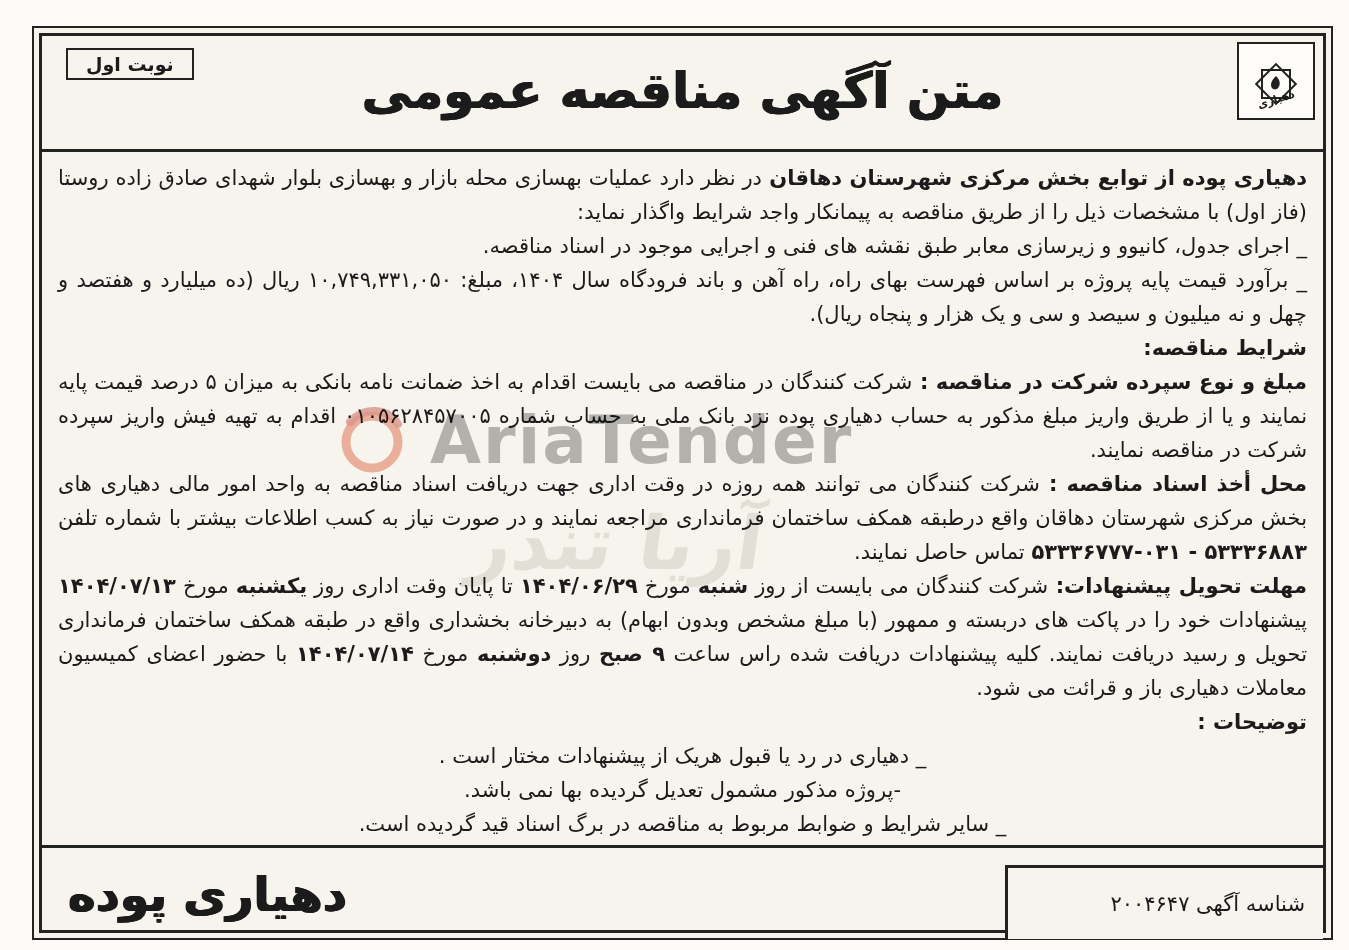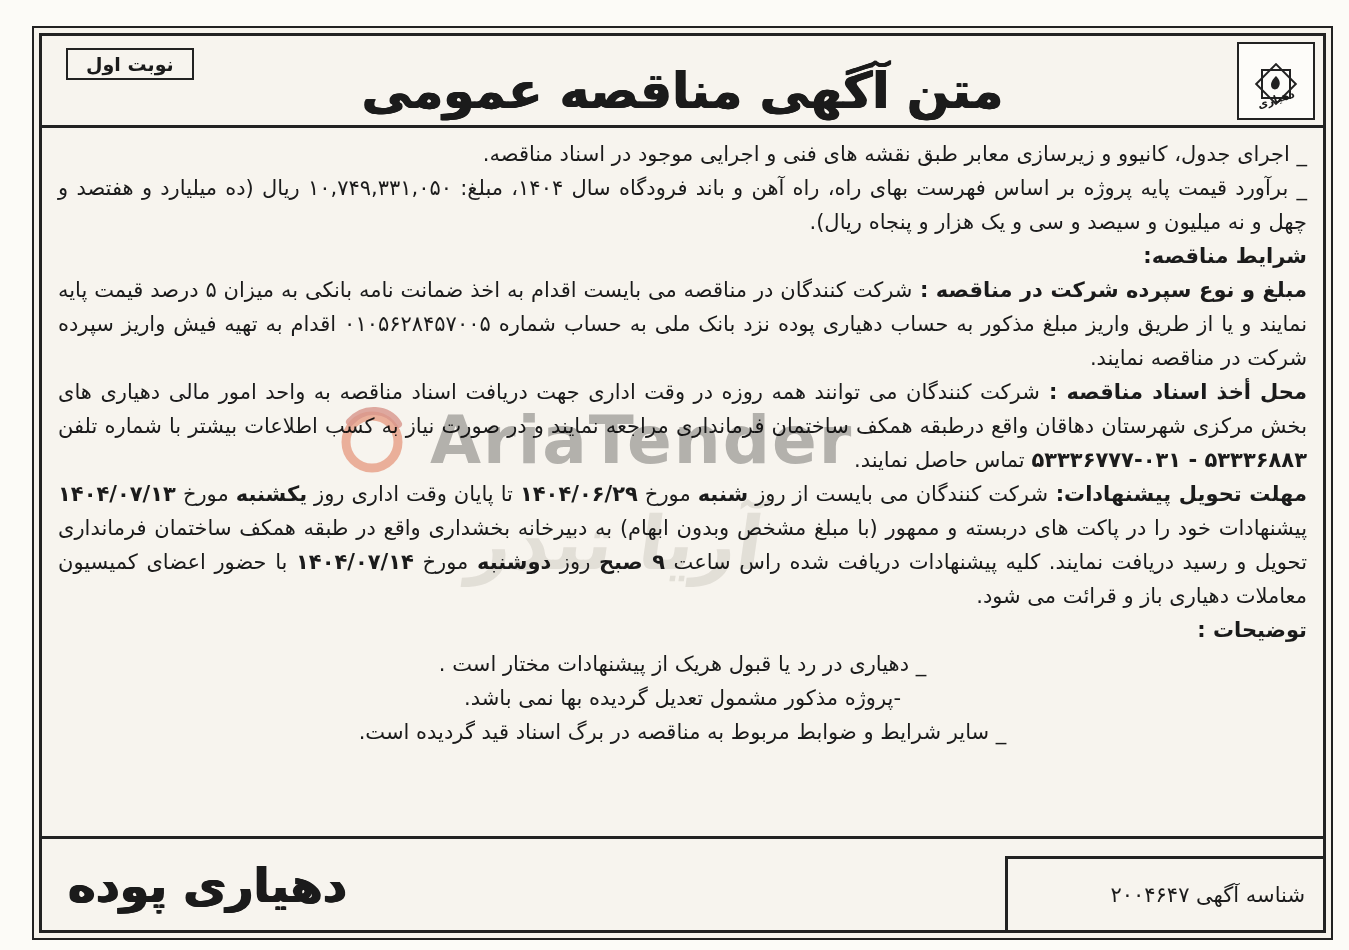--- a/index.html
+++ b/index.html
@@ -23,21 +23,21 @@
   }
   .frame-inner {
     border: 3px solid #222;
     width: 100%; height: 100%;
     display: flex; flex-direction: column;
     direction: rtl;
     background: #f7f4ee;
   }
 
   
-  .ad-header { position: relative; height: 92px; border-bottom: 3px solid #222; flex: 0 0 auto; }
+  .ad-header { position: relative; height: 116px; border-bottom: 3px solid #222; flex: 0 0 auto; }
   .round-box {
     position: absolute; left: 24px; top: 12px;
     border: 2px solid #222;
     padding: 3px 18px;
     font-size: 19px; font-weight: 600;
     background: #f7f4ee;
   }
   .title {
     position: absolute; left: 0; right: 0; top: 10px; margin: 16px;
     text-align: center;
@@ -139,20 +139,21 @@
             <rect x="12" y="12" width="28" height="28" fill="none" stroke="#222" stroke-width="2"></rect>
             <rect x="12" y="12" width="28" height="28" fill="none" stroke="#222" stroke-width="2" transform="rotate(45 26 26)"></rect>
             <path d="M26 18 C30 22 31 26 28 30 C25 33 21 31 21 27 C21 23 24 20 26 18 Z" fill="#222"></path>
           </svg>
           <span class="logo-caption">دهیاری</span>
         </div>
       </header>
 
       <main class="ad-body">
 
+      <div class="para justify"><span class="seg bold">دهیاری پوده از توابع بخش مرکزی شهرستان دهاقان </span><span class="seg">در نظر دارد عملیات بهسازی محله بازار و بهسازی بلوار شهدای صادق زاده روستا (فاز اول) با مشخصات ذیل را از طریق مناقصه به پیمانکار واجد شرایط واگذار نماید:</span></div>
           <div class="para right"><span class="seg">_ اجرای جدول، کانیوو و زیرسازی معابر طبق نقشه های فنی و اجرایی موجود در اسناد مناقصه.</span></div>
           <div class="para justify"><span class="seg">_ برآورد قیمت پایه پروژه بر اساس فهرست بهای راه، راه آهن و باند فرودگاه سال ۱۴۰۴، مبلغ: ۱۰,۷۴۹,۳۳۱,۰۵۰ ریال (ده میلیارد و هفتصد و چهل و نه میلیون و سیصد و سی و یک هزار و پنجاه ریال).</span></div>
           <div class="para right"><span class="seg bold">شرایط مناقصه:</span></div>
           <div class="para justify"><span class="seg bold">مبلغ و نوع سپرده شرکت در مناقصه : </span><span class="seg">شرکت کنندگان در مناقصه می بایست اقدام به اخذ ضمانت نامه بانکی به میزان ۵ درصد قیمت پایه نمایند و یا از طریق واریز مبلغ مذکور به حساب دهیاری پوده نزد بانک ملی به حساب شماره ۰۱۰۵۶۲۸۴۵۷۰۰۵ اقدام به تهیه فیش واریز سپرده شرکت در مناقصه نمایند.</span></div>
           <div class="para justify"><span class="seg bold">محل أخذ اسناد مناقصه : </span><span class="seg">شرکت کنندگان می توانند همه روزه در وقت اداری جهت دریافت اسناد مناقصه به واحد امور مالی دهیاری های بخش مرکزی شهرستان دهاقان واقع درطبقه همکف ساختمان فرمانداری مراجعه نمایند و در صورت نیاز به کسب اطلاعات بیشتر با شماره تلفن </span><span class="seg bold">۵۳۳۳۶۸۸۳ - ۰۳۱-۵۳۳۳۶۷۷۷</span><span class="seg"> تماس حاصل نمایند.</span></div>
           <div class="para justify"><span class="seg bold">مهلت تحویل پیشنهادات: </span><span class="seg">شرکت کنندگان می بایست از روز </span><span class="seg bold">شنبه</span><span class="seg"> مورخ </span><span class="seg bold">۱۴۰۴/۰۶/۲۹</span><span class="seg"> تا پایان وقت اداری روز </span><span class="seg bold">یکشنبه</span><span class="seg"> مورخ </span><span class="seg bold">۱۴۰۴/۰۷/۱۳</span><span class="seg"> پیشنهادات خود را در پاکت های دربسته و ممهور (با مبلغ مشخص وبدون ابهام) به دبیرخانه بخشداری واقع در طبقه همکف ساختمان فرمانداری تحویل و رسید دریافت نمایند. کلیه پیشنهادات دریافت شده راس ساعت </span><span class="seg bold">۹ صبح</span><span class="seg"> روز </span><span class="seg bold">دوشنبه</span><span class="seg"> مورخ </span><span class="seg bold">۱۴۰۴/۰۷/۱۴</span><span class="seg"> با حضور اعضای کمیسیون معاملات دهیاری باز و قرائت می شود.</span></div>
           <div class="para right"><span class="seg bold">توضیحات :</span></div>
           <div class="para center"><span class="seg">_ دهیاری در رد یا قبول هریک از پیشنهادات مختار است .</span></div>
           <div class="para center"><span class="seg">-پروژه مذکور مشمول تعدیل گردیده بها نمی باشد.</span></div>
           <div class="para center"><span class="seg">_ سایر شرایط و ضوابط مربوط به مناقصه در برگ اسناد قید گردیده است.</span></div>

